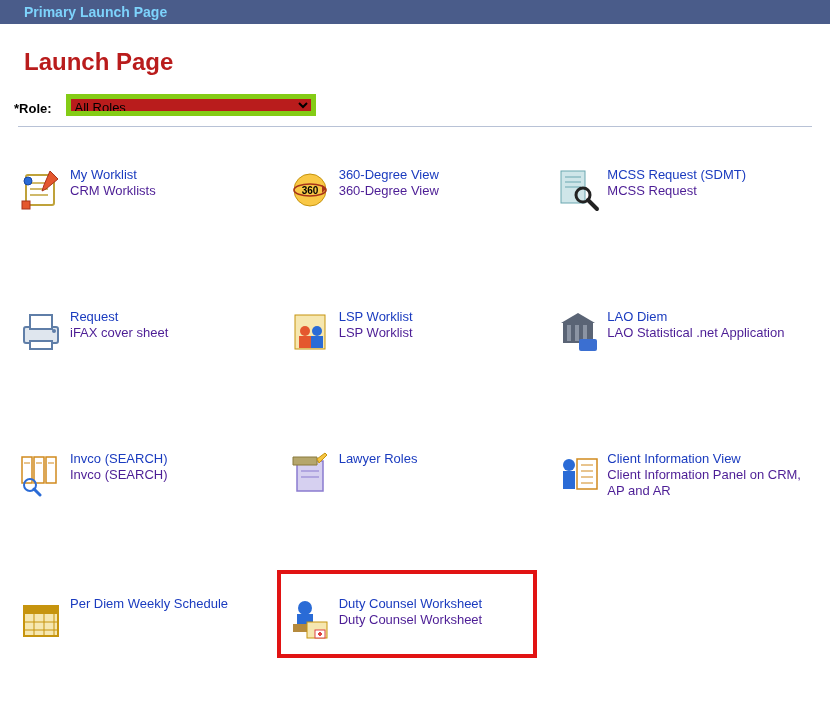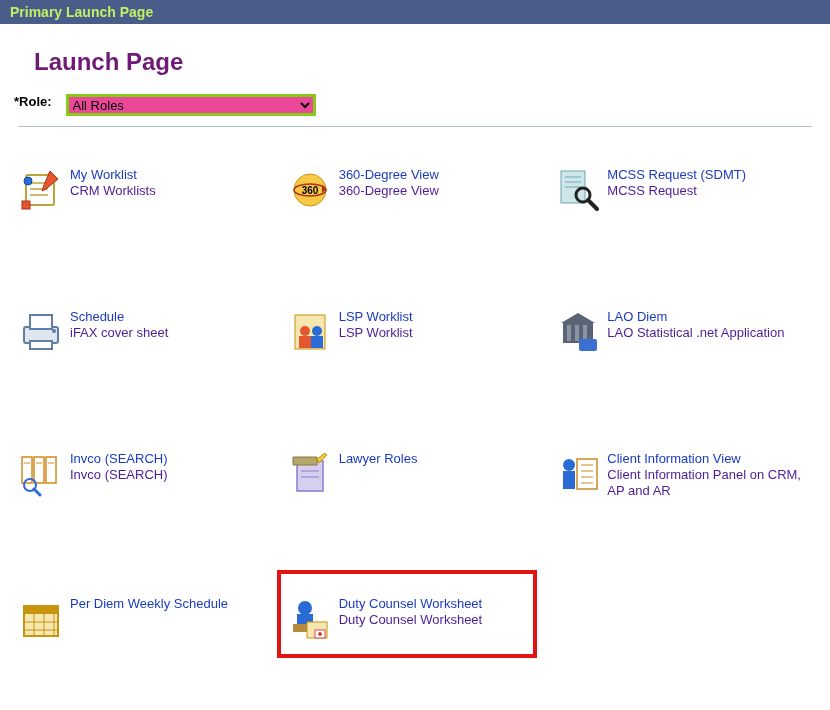--- a/index.html
+++ b/index.html
@@ -6,51 +6,51 @@
   body {
     margin: 0;
     font-family: Arial, Helvetica, sans-serif;
     font-size: 13px;
     color: #000;
     background: #fff;
     width: 830px;
   }
   .page-bar {
     background: #4a5c8a;
-    color: #bef264;
+    color: #7dd3fc;
     font-weight: bold;
-    padding: 4px 10px;
+    padding: 4px 24px;
     font-size: 14px;
   }
   .content {
     padding: 10px 18px 30px 18px;
   }
   h1.launch-title {
-    color: #701a75;
+    color: #b91c1c;
     font-size: 24px;
-    margin: 14px 0 18px 16px;
+    margin: 14px 0 18px 6px;
     font-weight: bold;
   }
   .role-row {
     display: flex;
-    align-items: flex-start;
+    align-items: flex-end;
     margin-bottom: 10px;
     margin-left: -4px;
   }
   .role-label {
     font-weight: bold;
     font-size: 13px;
     margin-right: 14px;
   }
   .role-select {
     width: 250px;
     height: 22px;
     font-size: 13px;
-    border: 3px solid #84cc16;
-    background: #ec4899;
+    border: 5px solid #84cc16;
+    background: #b91c1c;
   }
   .divider {
     border: 0;
     border-top: 1px solid #b8c2d6;
     margin: 6px 0 30px 0;
   }
   .grid {
     display: grid;
     grid-template-columns: repeat(3, 1fr);
     row-gap: 96px;
@@ -167,21 +167,21 @@
     <div class="tile">
       <div class="tile-icon">
         <svg viewBox="0 0 46 46">
           <rect x="6" y="18" width="34" height="16" rx="2" fill="#dfe6ee" stroke="#5f7ea8" stroke-width="2"></rect>
           <rect x="12" y="6" width="22" height="14" fill="#fff" stroke="#5f7ea8" stroke-width="2"></rect>
           <rect x="12" y="32" width="22" height="8" fill="#fff" stroke="#5f7ea8" stroke-width="2"></rect>
           <circle cx="36" cy="22" r="2" fill="#5f7ea8"></circle>
         </svg>
       </div>
       <div class="tile-text">
-        <div class="tile-link">Schedule</div>
+        <div class="tile-link">Request</div>
         <div class="tile-desc">iFAX cover sheet</div>
       </div>
     </div>
 
     <div class="tile">
       <div class="tile-icon">
         <svg viewBox="0 0 46 46">
           <rect x="8" y="6" width="30" height="34" fill="#f6e7b0" stroke="#c6940e" stroke-width="1"></rect>
           <circle cx="18" cy="22" r="5" fill="#e4572e"></circle>
           <rect x="12" y="27" width="12" height="12" fill="#e4572e"></rect>

